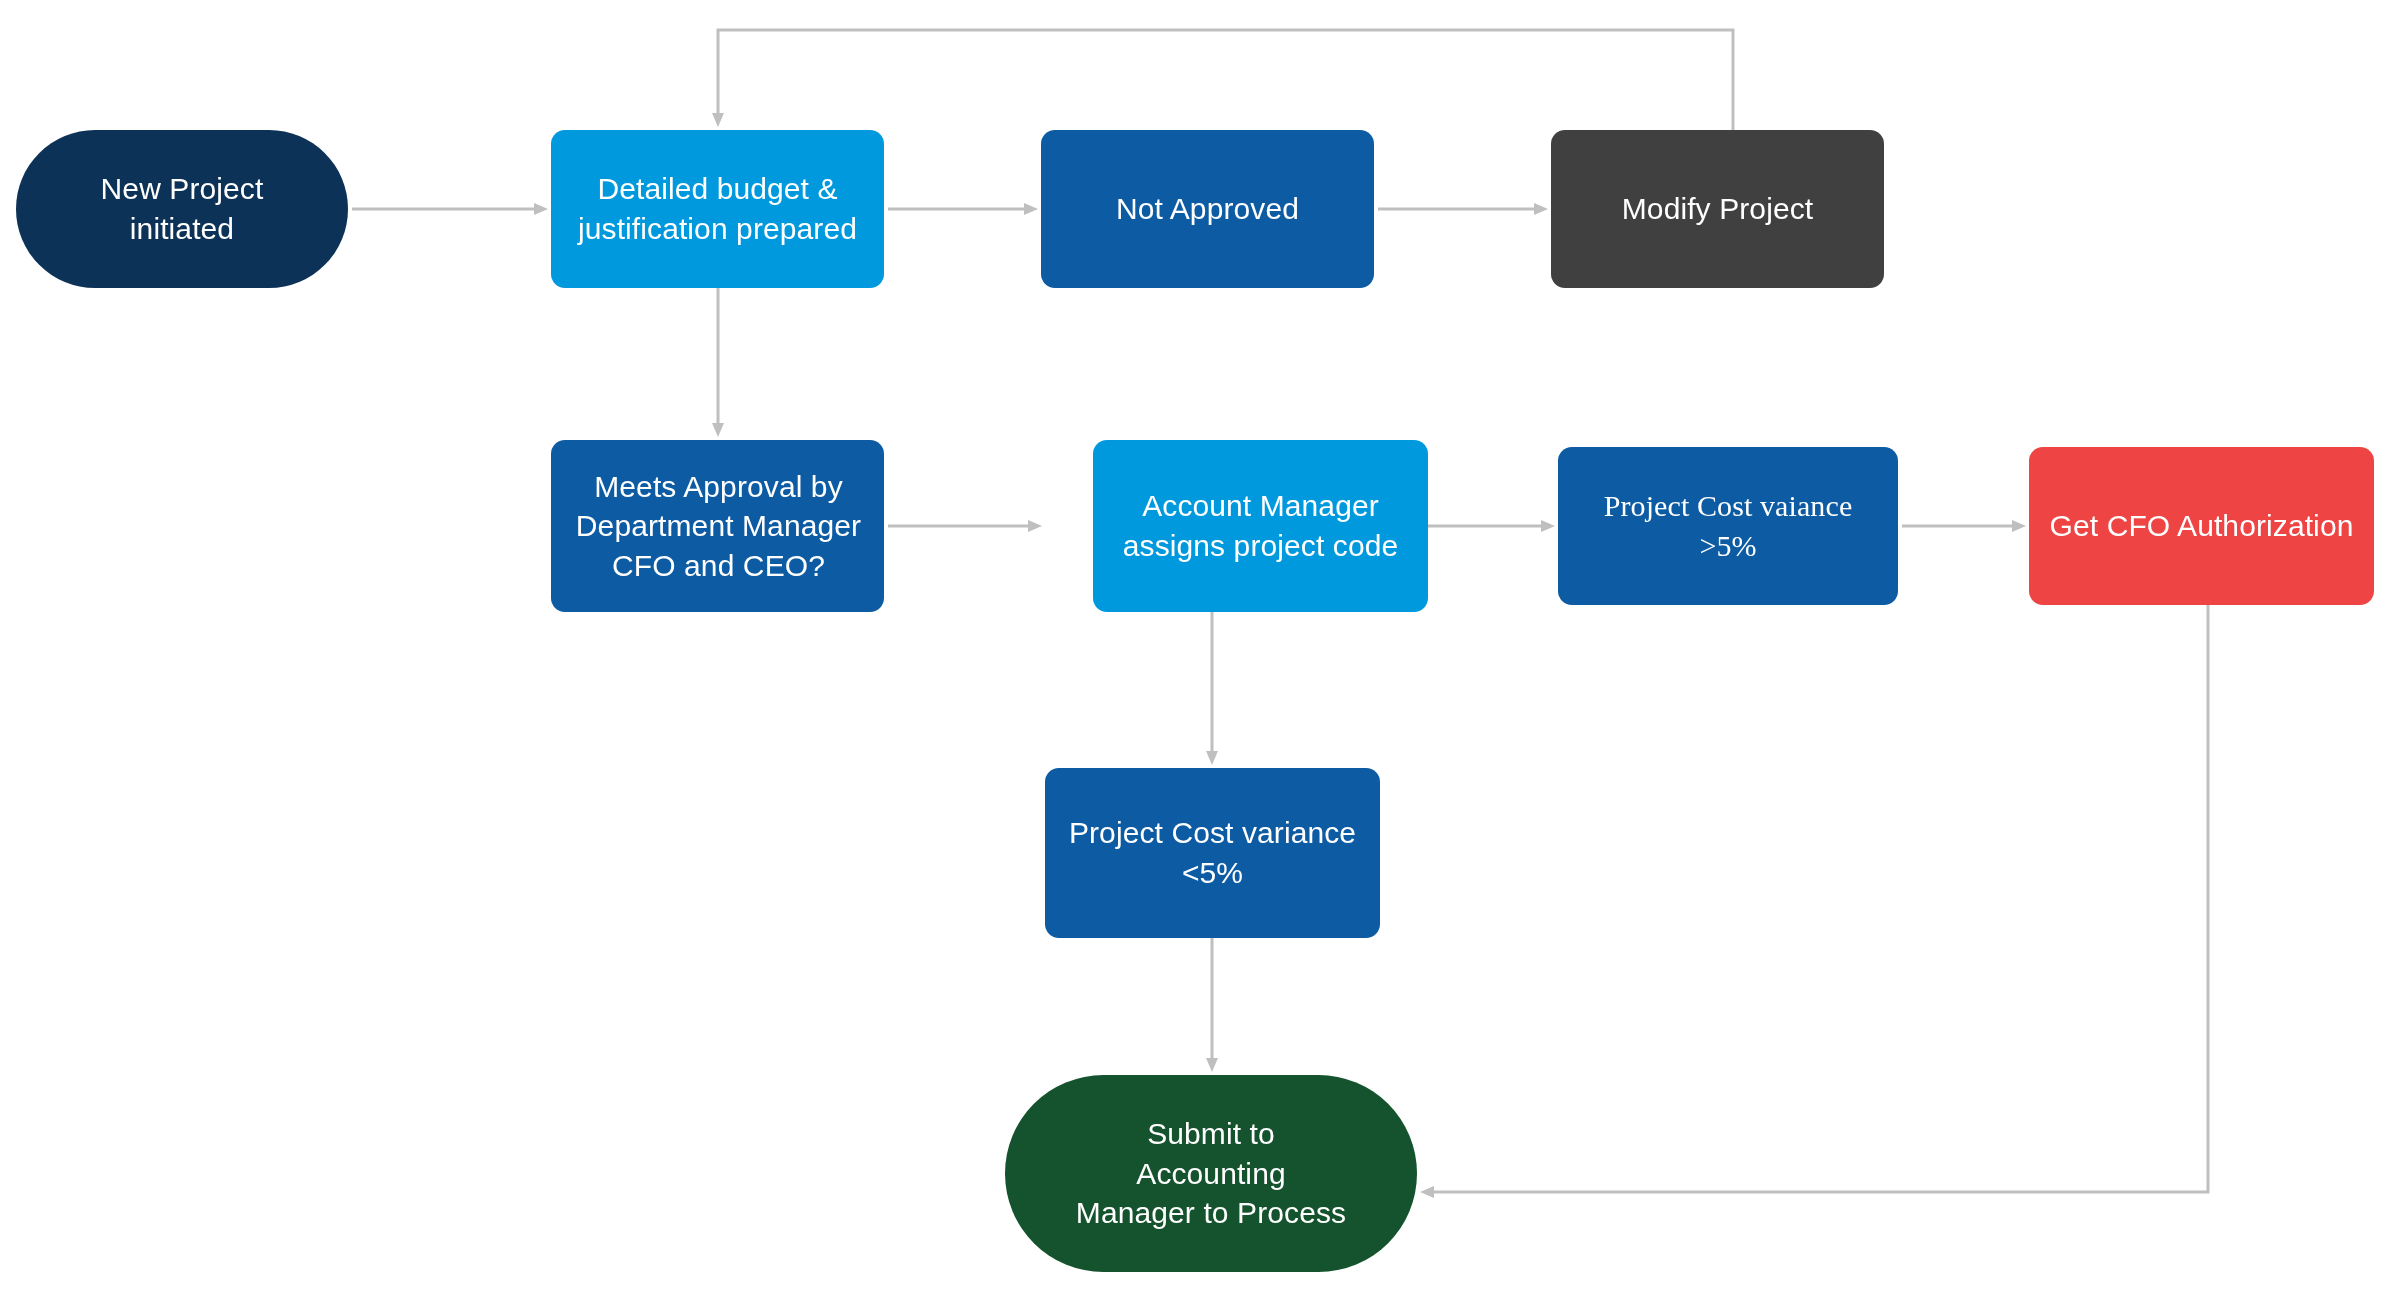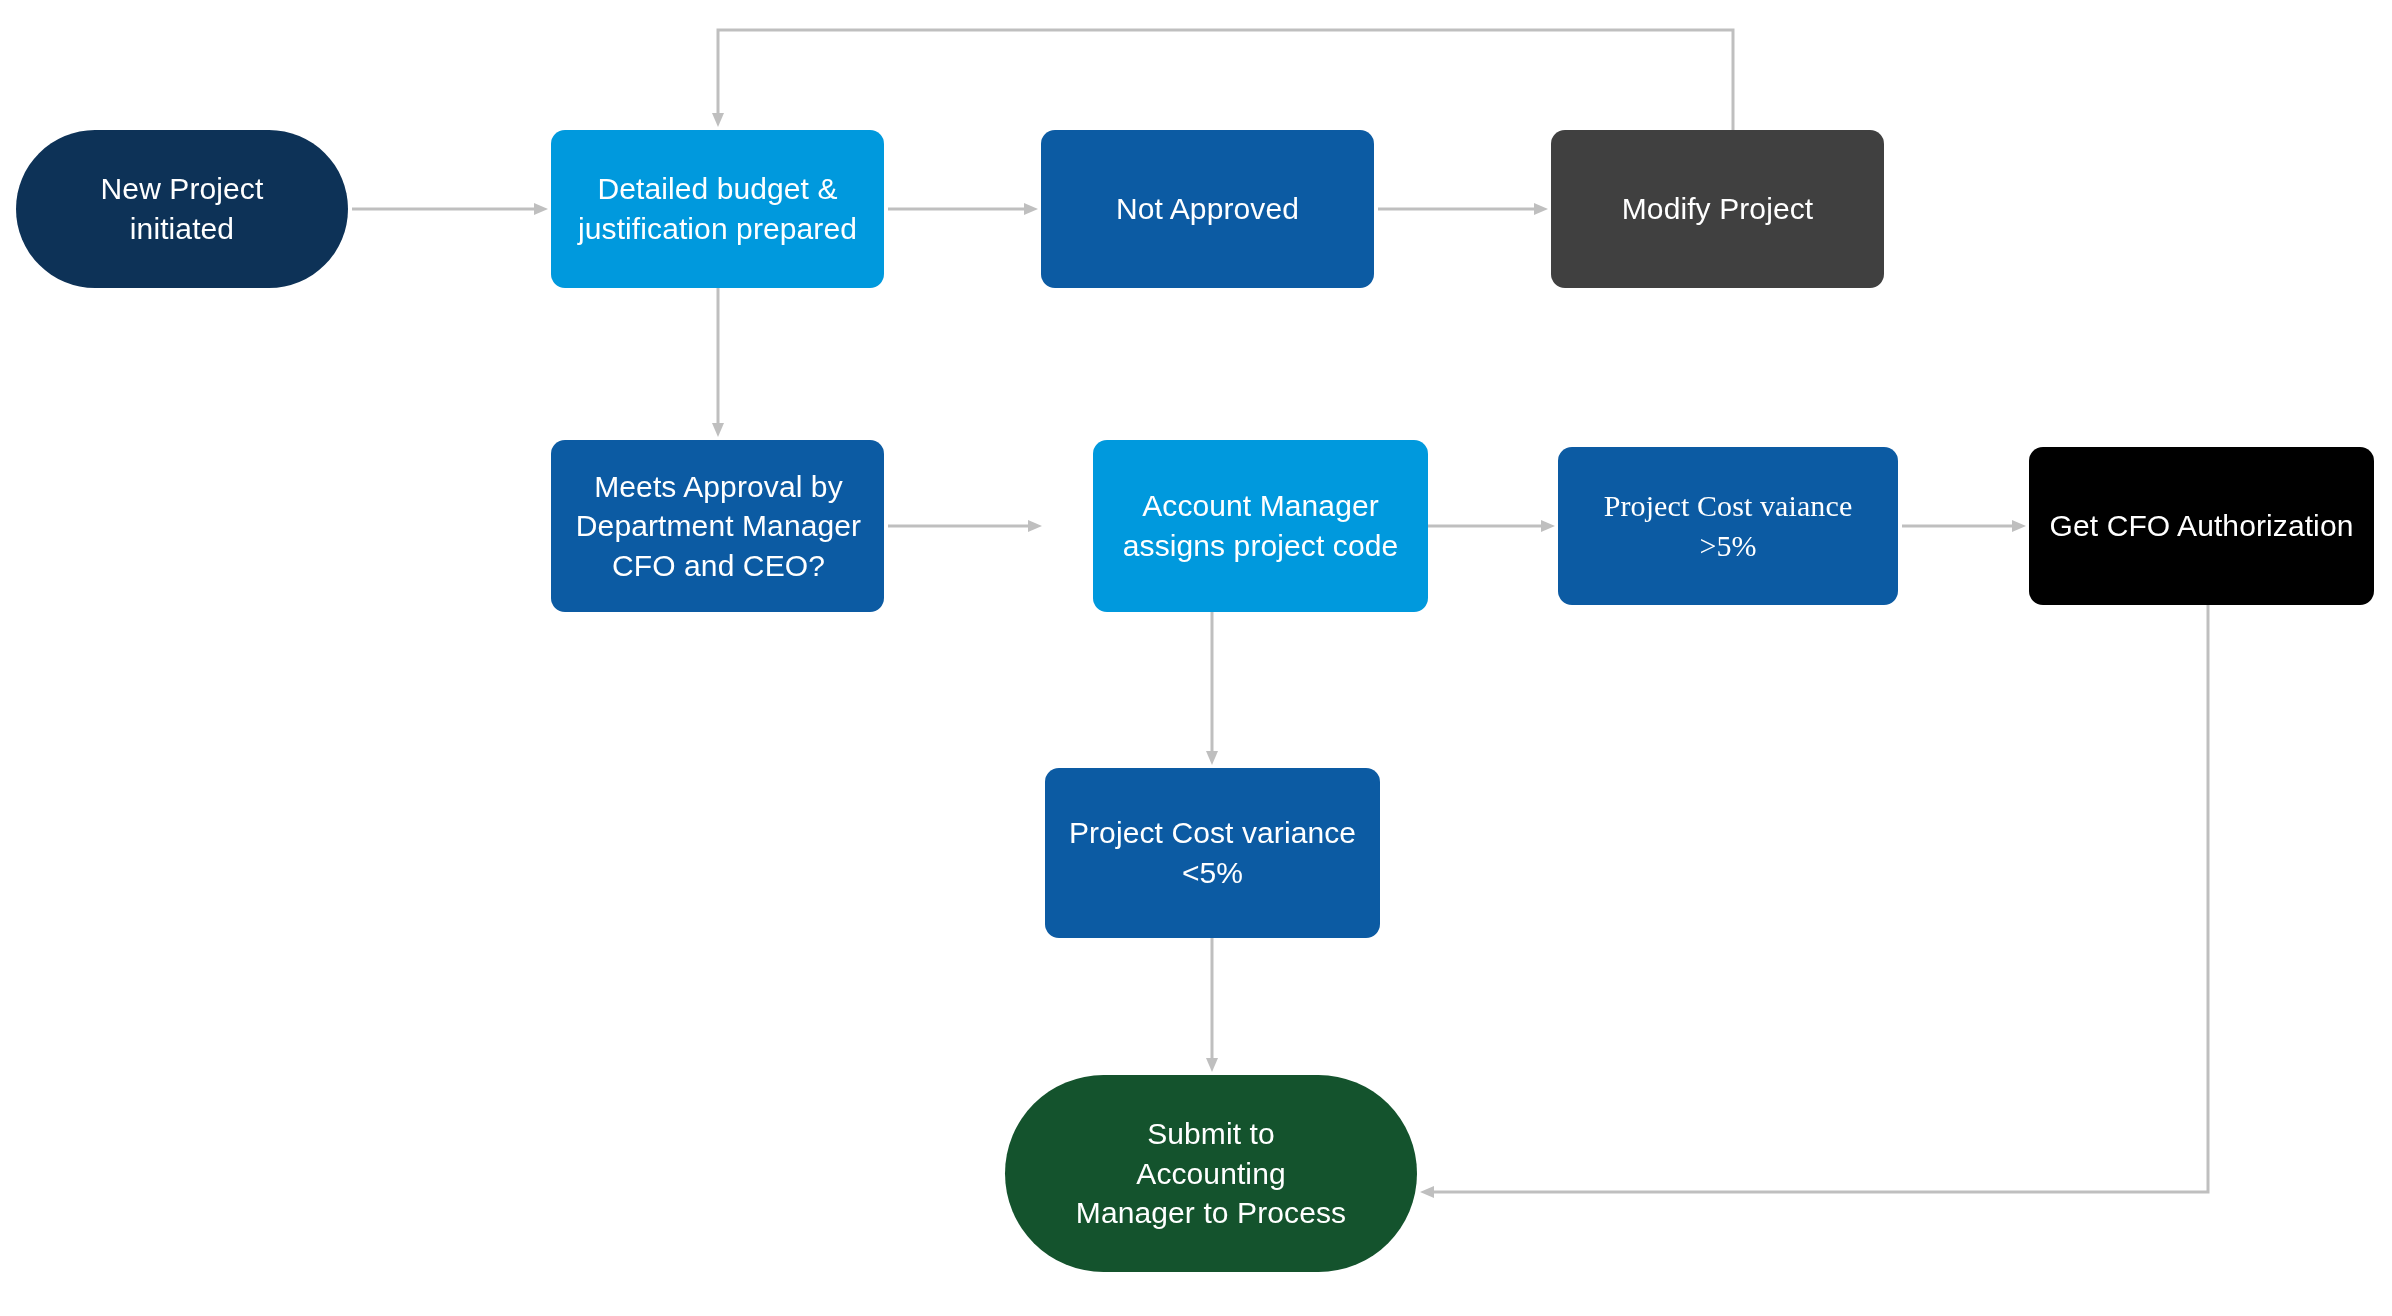--- a/index.html
+++ b/index.html
@@ -84,21 +84,21 @@
 justification prepared</span></div>
       <div class="node process" style="left: 1041px; top: 130px; width: 333px; height: 158px; background: rgb(12, 91, 163); color: rgb(255, 255, 255);"><span class="node-label">Not Approved</span></div>
       <div class="node process" style="left: 1551px; top: 130px; width: 333px; height: 158px; background: #404040; color: rgb(255, 255, 255); text-align: center;"><span class="node-label">Modify Project</span></div>
       <div class="node process" style="left: 551px; top: 440px; width: 333px; height: 172px; background: rgb(12, 91, 163); color: rgb(255, 255, 255); padding-left: 12px;"><span class="node-label">Meets Approval by
 Department Manager
 CFO and CEO?</span></div>
       <div class="node process" style="left: 1045px; top: 440px; width: 335px; height: 172px; background: rgb(0, 153, 221); color: rgb(255, 255, 255); margin-left: 48px;"><span class="node-label">Account Manager
 assigns project code</span></div>
       <div class="node process" style="left: 1558px; top: 447px; width: 340px; height: 158px; background: rgb(12, 91, 163); color: rgb(255, 255, 255); font-family: Liberation Serif, serif;"><span class="node-label">Project Cost vaiance
 &gt;5%</span></div>
-      <div class="node process" style="left: 2029px; top: 447px; width: 345px; height: 158px; background: #000000; color: rgb(255, 255, 255);"><span class="node-label">Get CFO Authorization</span></div>
+      <div class="node process" style="left: 2029px; top: 447px; width: 345px; height: 158px; background: #ef4444; color: rgb(255, 255, 255);"><span class="node-label">Get CFO Authorization</span></div>
       <div class="node process" style="left: 1045px; top: 768px; width: 335px; height: 170px; background: rgb(12, 91, 163); color: rgb(255, 255, 255);"><span class="node-label">Project Cost variance
 &lt;5%</span></div>
       <div class="node terminal" style="left: 1005px; top: 1075px; width: 412px; height: 197px; background: #14532d; color: rgb(255, 255, 255);"><span class="node-label">Submit to
 Accounting
 Manager to Process</span></div>
     </div>
 
 </div>
 
 </body></html>

